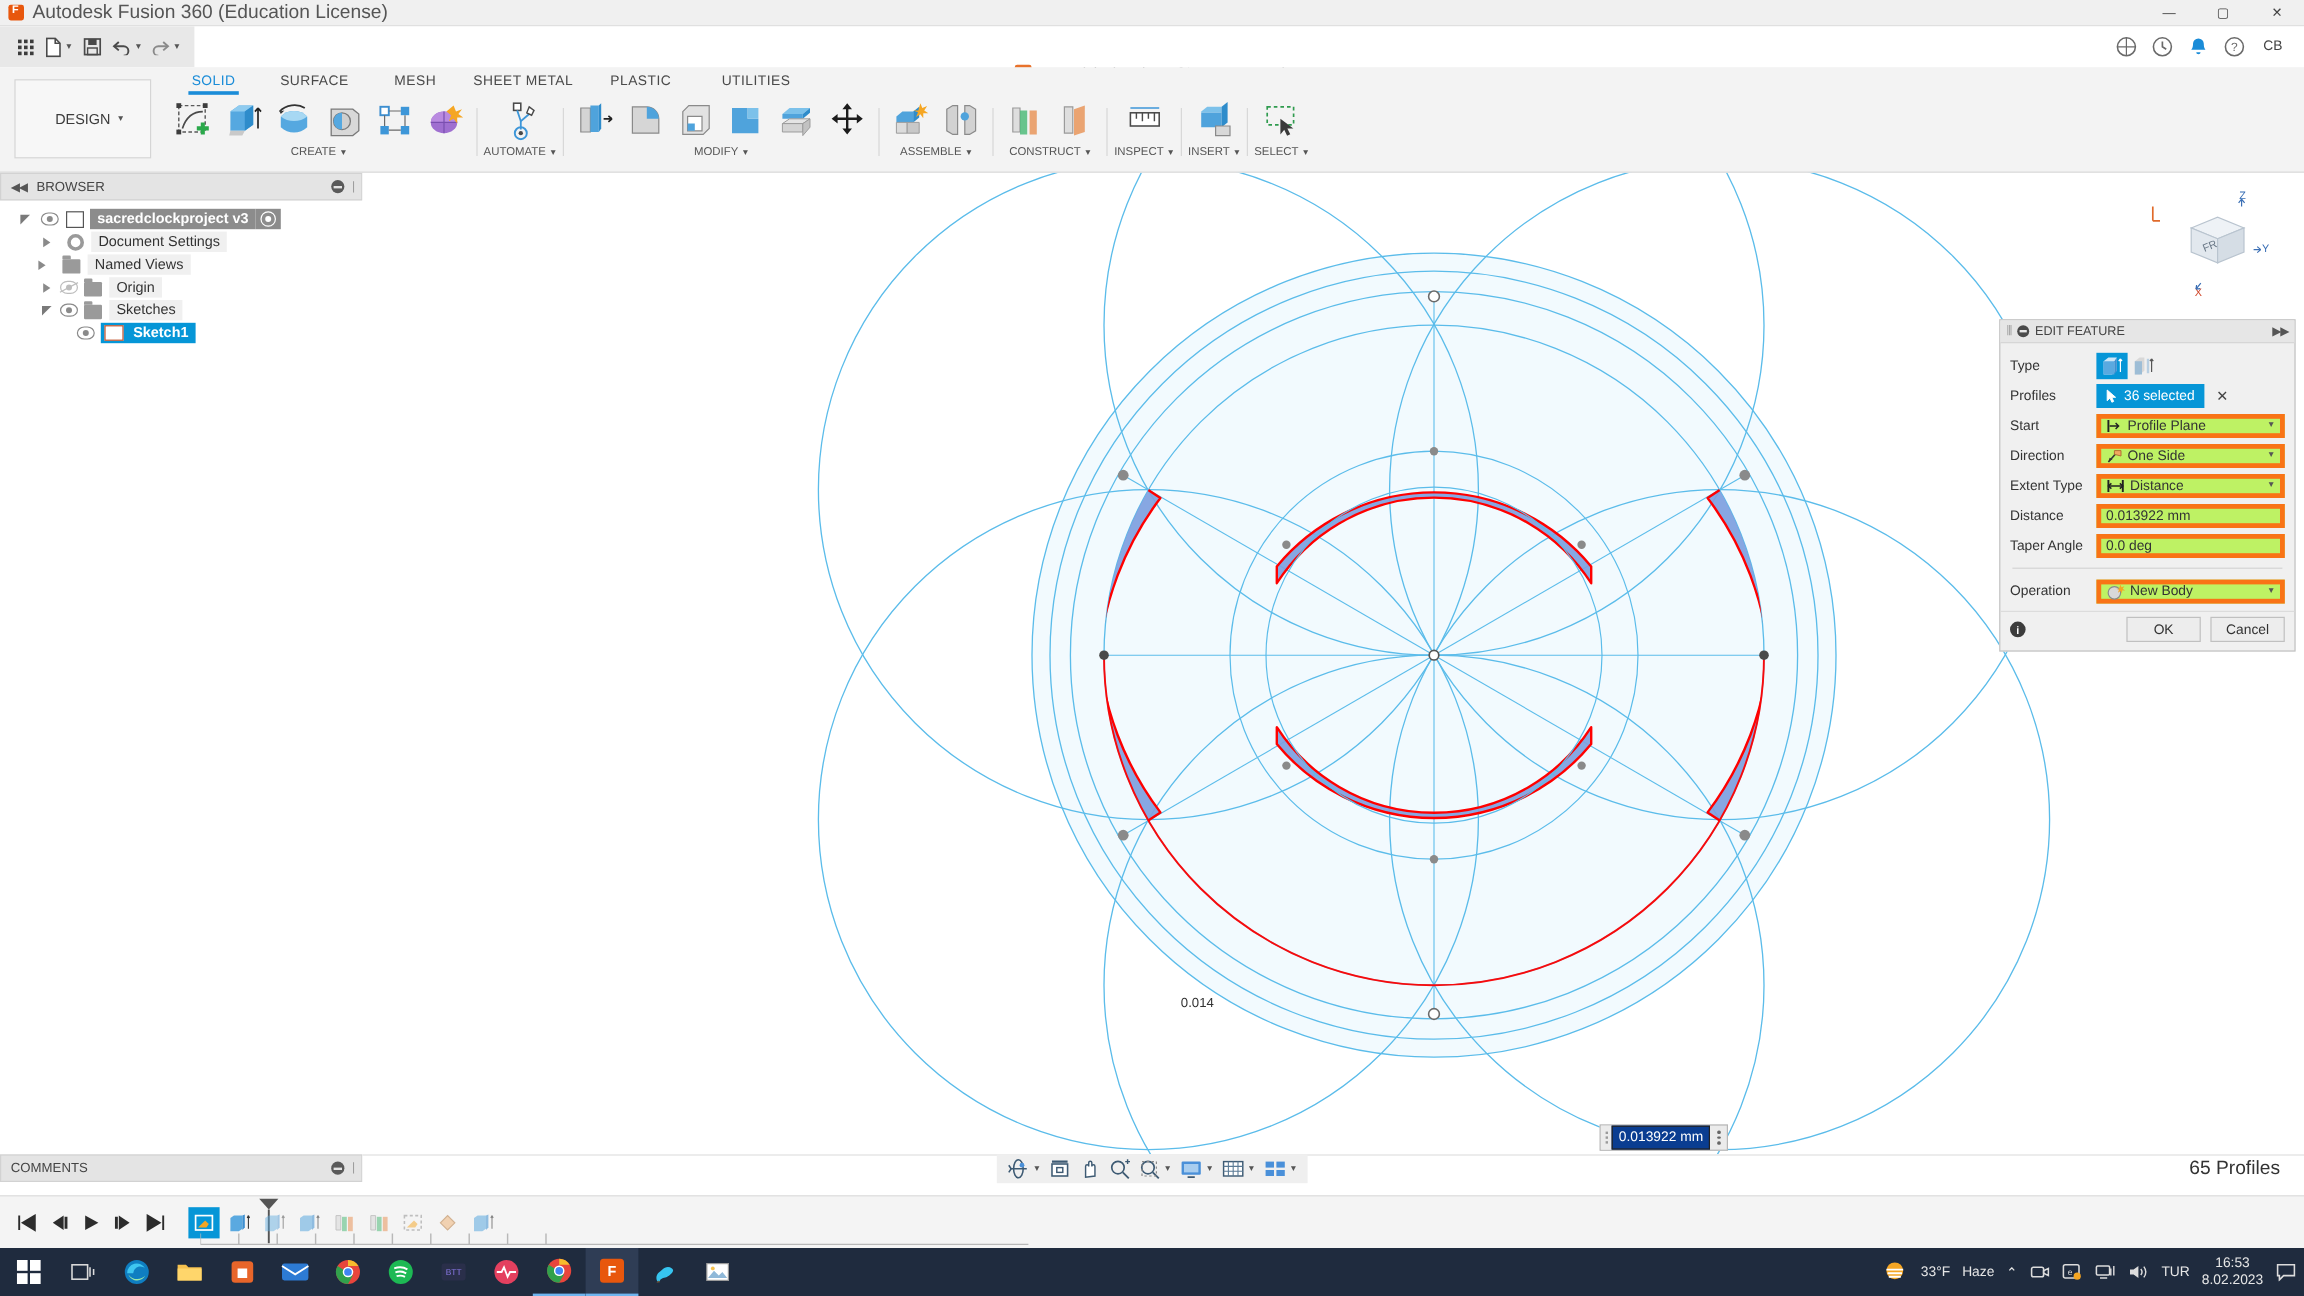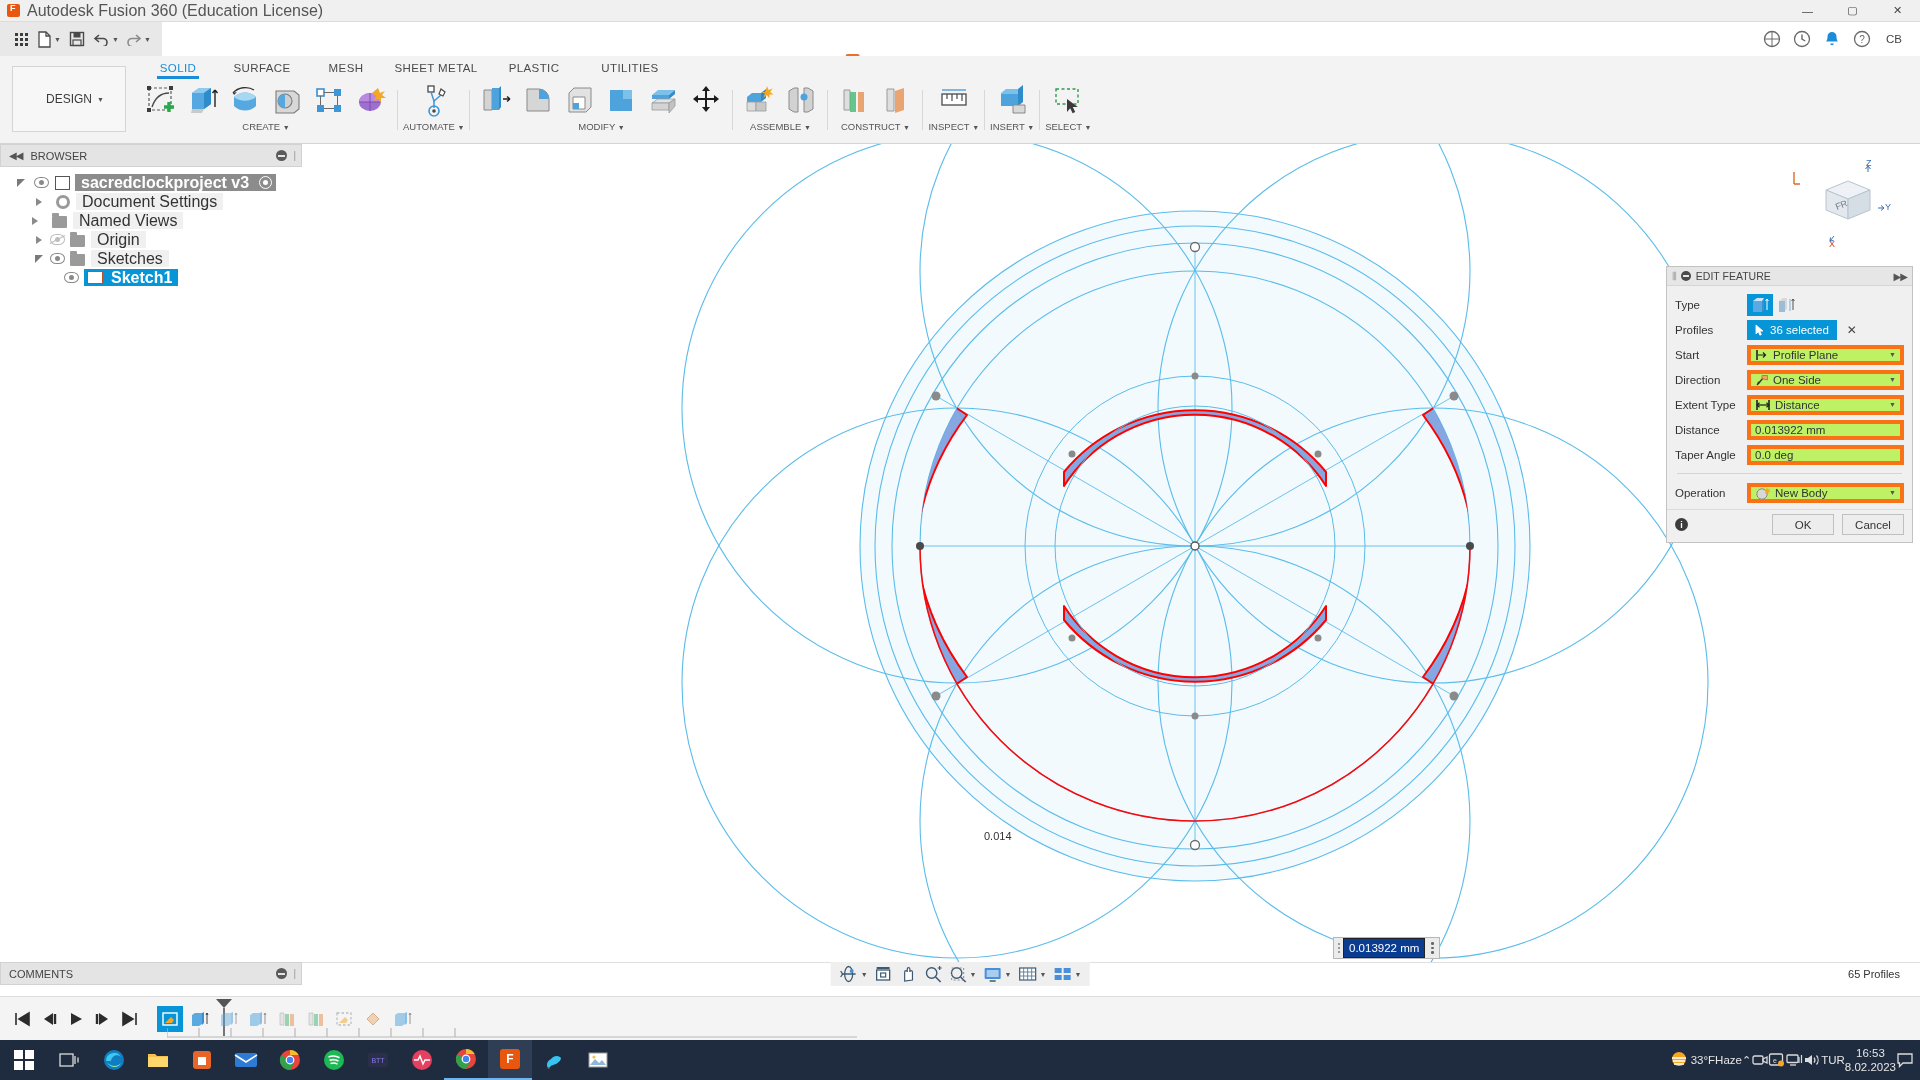--- a/index.html
+++ b/index.html
@@ -91,21 +91,21 @@
   .browser-hdr {
     height: 23px; background: #e4e4e4; display: flex; align-items: center;
     font-size: 11px; color: #444; padding-left: 8px; border: 1px solid #d2d2d2;
     width: 302px;
   }
   .bh-arrows { font-size: 10px; color: #555; margin-right: 8px; letter-spacing: -1px; }
   .bh-right { margin-left: auto; display: flex; align-items: center; gap: 6px; padding-right: 5px; }
   .dot-minus { width: 11px; height: 11px; border-radius: 50%; background: #5a5a5a;
                position: relative; }
   .dot-minus::after { content:""; position:absolute; left:2px; top:5px; width:7px; height:1.5px; background:#e4e4e4;}
-  .tree { padding-top: 6px; font-size: 16px; color: #333; }
+  .tree { padding-top: 6px; font-size: 12px; color: #333; }
   .tnode { display: flex; align-items: center; height: 19px; }
   .tnode .tw { width: 14px; display:flex; align-items:center; justify-content:center; }
   .tri-right { width:0;height:0;border-left:6px solid #8a8a8a;border-top:4.5px solid transparent;border-bottom:4.5px solid transparent;}
   .tri-down { width:0;height:0;border-top:8px solid #7a7a7a;border-right:8px solid transparent;}
   .eye { width: 15px; height: 11px; position: relative; }
   .eye .ball { position:absolute; left:0; top:0; width:15px; height:11px;
                border:1.4px solid #8a8a8a; border-radius: 50% / 60%; }
   .eye .pup { position:absolute; left:5px; top:3px; width:5px; height:5px;
               border-radius:50%; background:#8a8a8a;}
   .eye.off .ball { border-color:#bdbdbd; } .eye.off .pup{ background:#bdbdbd;}
@@ -186,42 +186,42 @@
 
   
   .navbar {
     position: absolute; left: 50%; transform: translateX(-50%); top: 962px;
     height: 24px; background: #efefef; display: flex; align-items: center; gap: 2px;
     padding: 0 6px;
   }
   .nv { display:flex; align-items:center; height:22px; padding: 0 2px; color:#4a4a4a; }
   .nv .cr { font-size:7px; margin-left:2px; color:#555;}
   .statusright { position:absolute; right: 20px; top: 962px; height: 24px;
-                 display:flex; align-items:center; font-size:11px; color:#333;}
+                 display:flex; align-items:center; font-size:16px; color:#333;}
   .statusbar { position:absolute; left:302px; top:962px; width:1618px; height:24px;
                background:#ffffff; border-top:1px solid #e0e0e0;}
 
   
   .timeline {
     position: absolute; left: 0; top: 996px; width: 1920px; height: 44px;
     background: #f4f4f4; border-top: 1px solid #dcdcdc;
     display: flex; align-items: center; padding-left: 10px; gap: 3px;
   }
   .tl-btn { width: 24px; height: 28px; display:flex;align-items:center;justify-content:center; color:#3c3c3c;}
   .tl-items { display:flex; align-items:center; margin-left: 12px; position: relative; height: 40px;}
   .tl-item { width: 26px; height: 26px; display:flex;align-items:center;justify-content:center;
              margin-right: 3px; }
   .tl-item.sel { background: #0696d7; }
 
   
   .taskbar { position:absolute; left:0; top:1040px; width:1920px; height:40px;
              background:#1f2b3e; display:flex; align-items:center; }
   .tb-start { width:48px;height:40px;display:flex;align-items:center;justify-content:center;}
   .tb-ico { width:44px;height:40px;display:flex;align-items:center;justify-content:center;}
-  .tb-right { margin-left:auto; display:flex; align-items:center; padding-right:6px;
+  .tb-right { margin-left:auto; display:flex; align-items:center; gap:10px; padding-right:6px;
               color:#e6e6e6; font-size:11.5px; }
   .tb-clock { line-height: 1.25; text-align:center; font-size:11.5px; }
 </style>
 </head>
 <body>
 
 <div id="app">
 
   <div class="win-titlebar">
     <div class="app-ico"></div>

